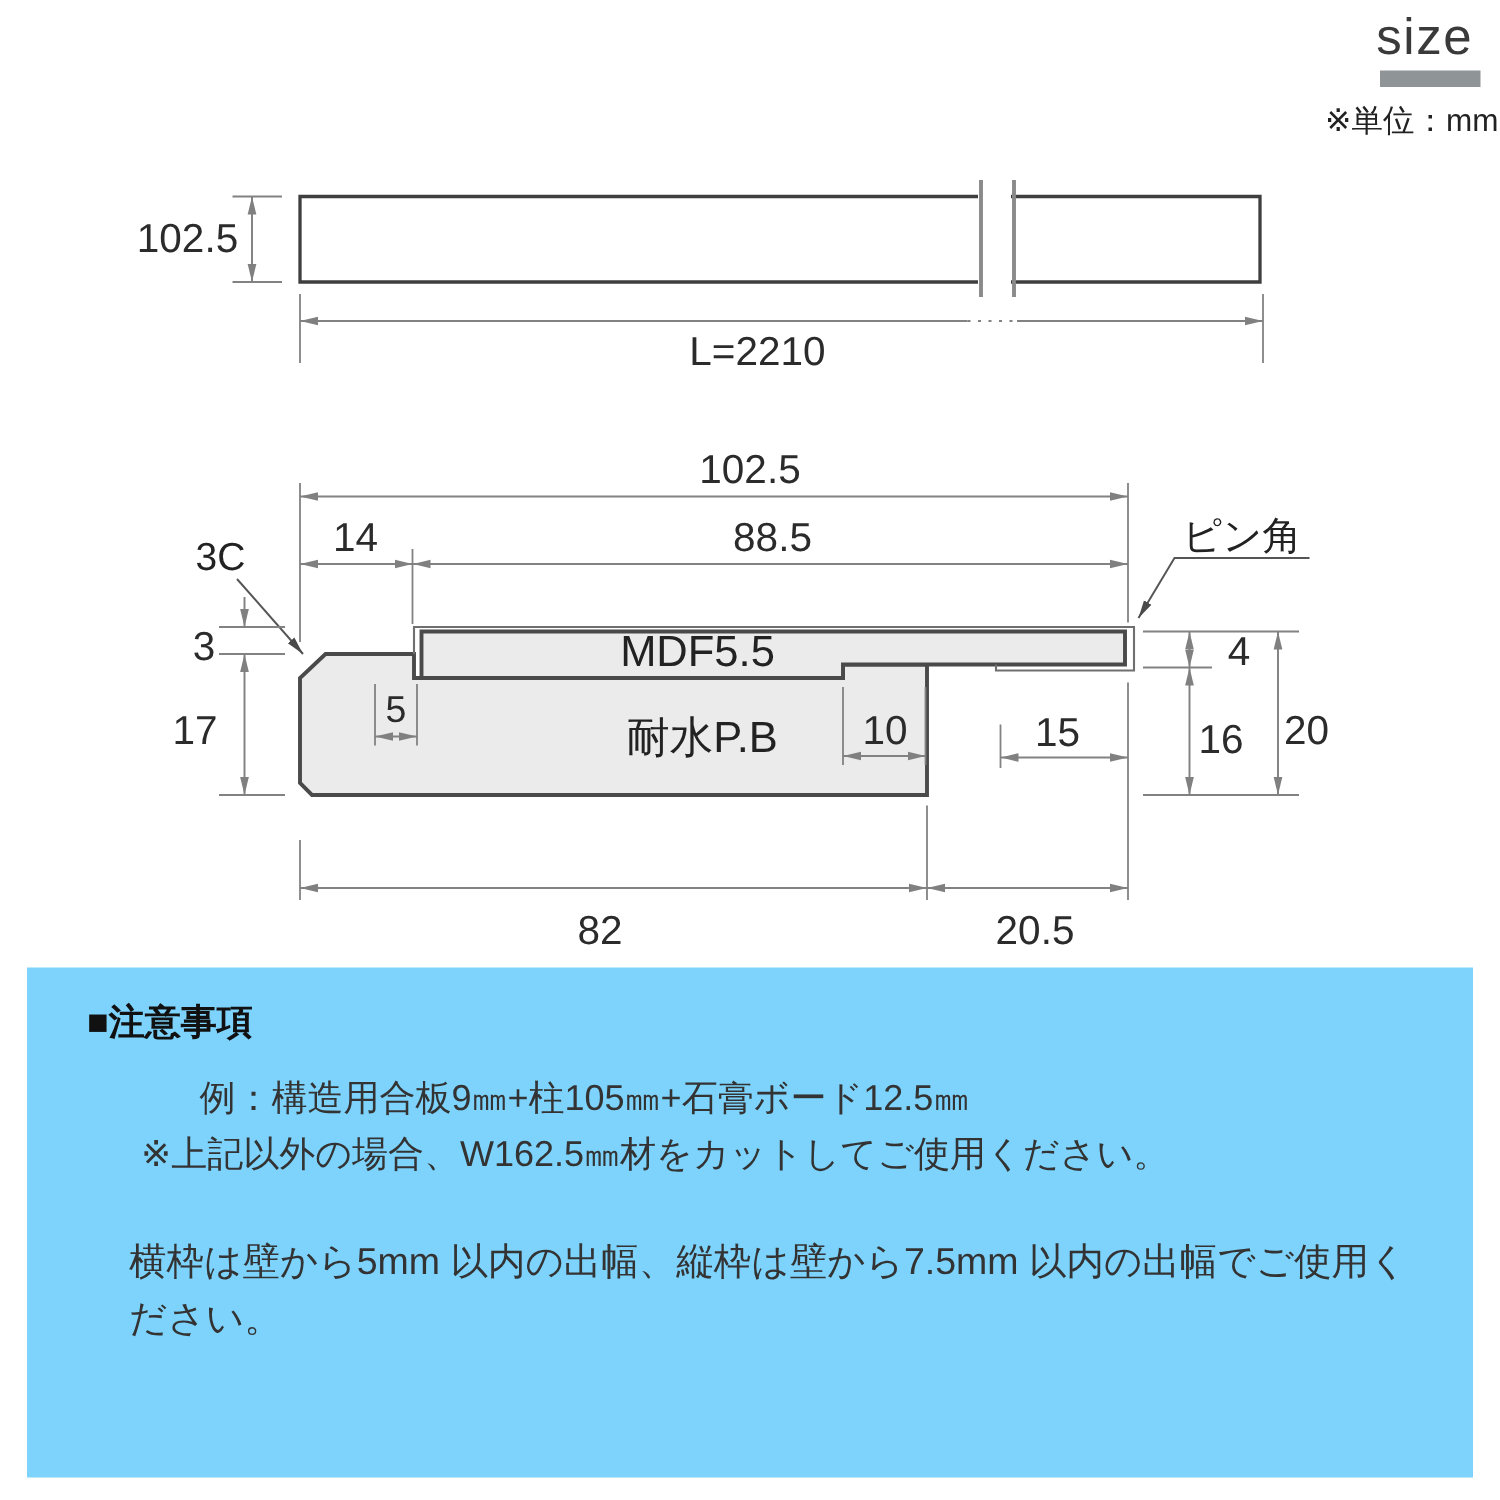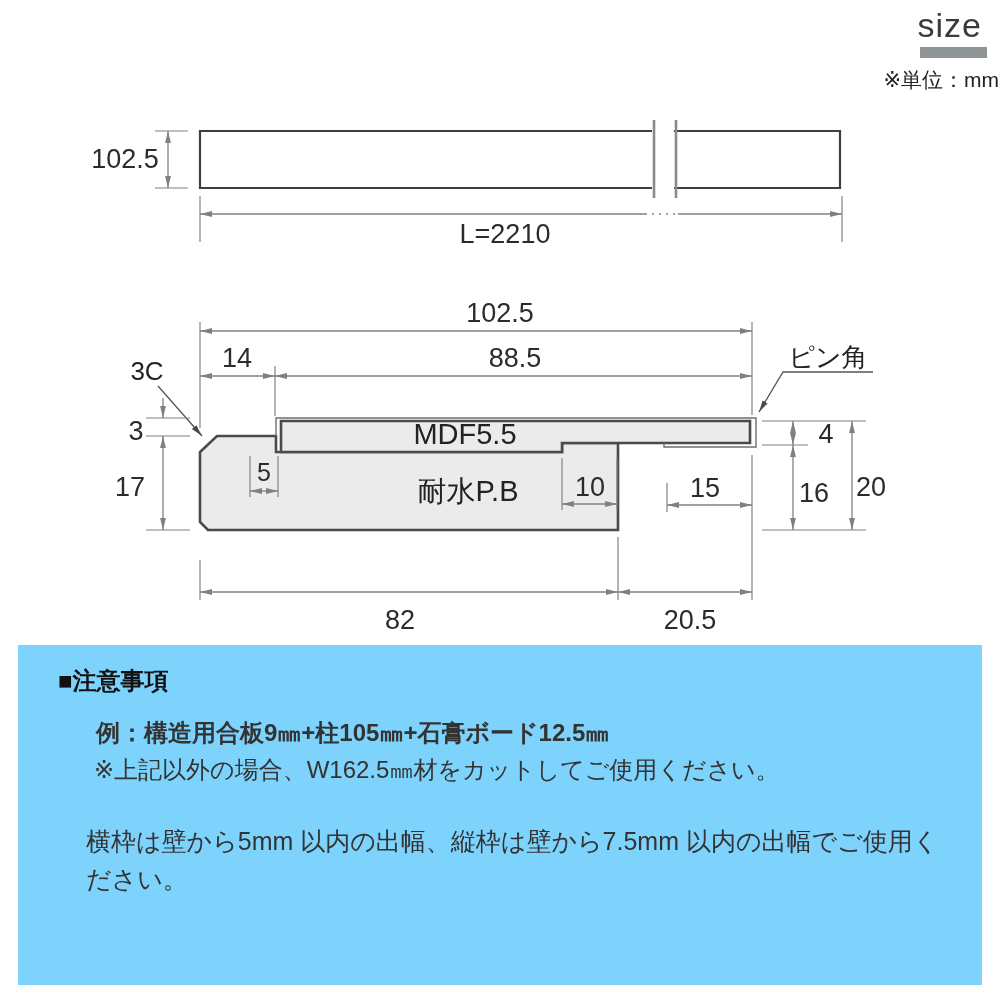--- a/index.html
+++ b/index.html
@@ -21,21 +21,21 @@
   .tick{stroke:#828282;stroke-width:1.2;fill:none;}
   .shape{fill:#ebebeb;stroke:#4a4a4a;stroke-width:2.6;stroke-linejoin:miter;}
   .thin{fill:none;stroke:#6f6f6f;stroke-width:1.4;}
   .barline{fill:#ffffff;stroke:#3f3f3f;stroke-width:2.2;}
   .brk{stroke:#8a8a8a;stroke-width:2.6;fill:none;}
   .leader{stroke:#555;stroke-width:1.3;fill:none;}
   
   .notes{position:absolute;left:18px;top:645px;width:964px;height:340px;background:#7dd3fc;box-sizing:border-box;padding:20px 22px;}
   .notes-heading{font-size:24px;font-weight:700;color:#111;margin:0 0 17px 18px;}
   .nl{font-size:24px;color:#333;line-height:37px;margin:0 0 0 54px;}
-  .nl.ex{margin-left:56px;font-weight:bold;}
+  .nl.ex{margin-left:93px;}
   .nl.mark{}
   .nl.blk2{margin-left:46px;font-size:25px;line-height:38px;}
   .nl.gap{margin-top:34px;}
 </style>
 </head>
 <body>
 
 <div class="page">
 
   <div class="size-title">size</div>

